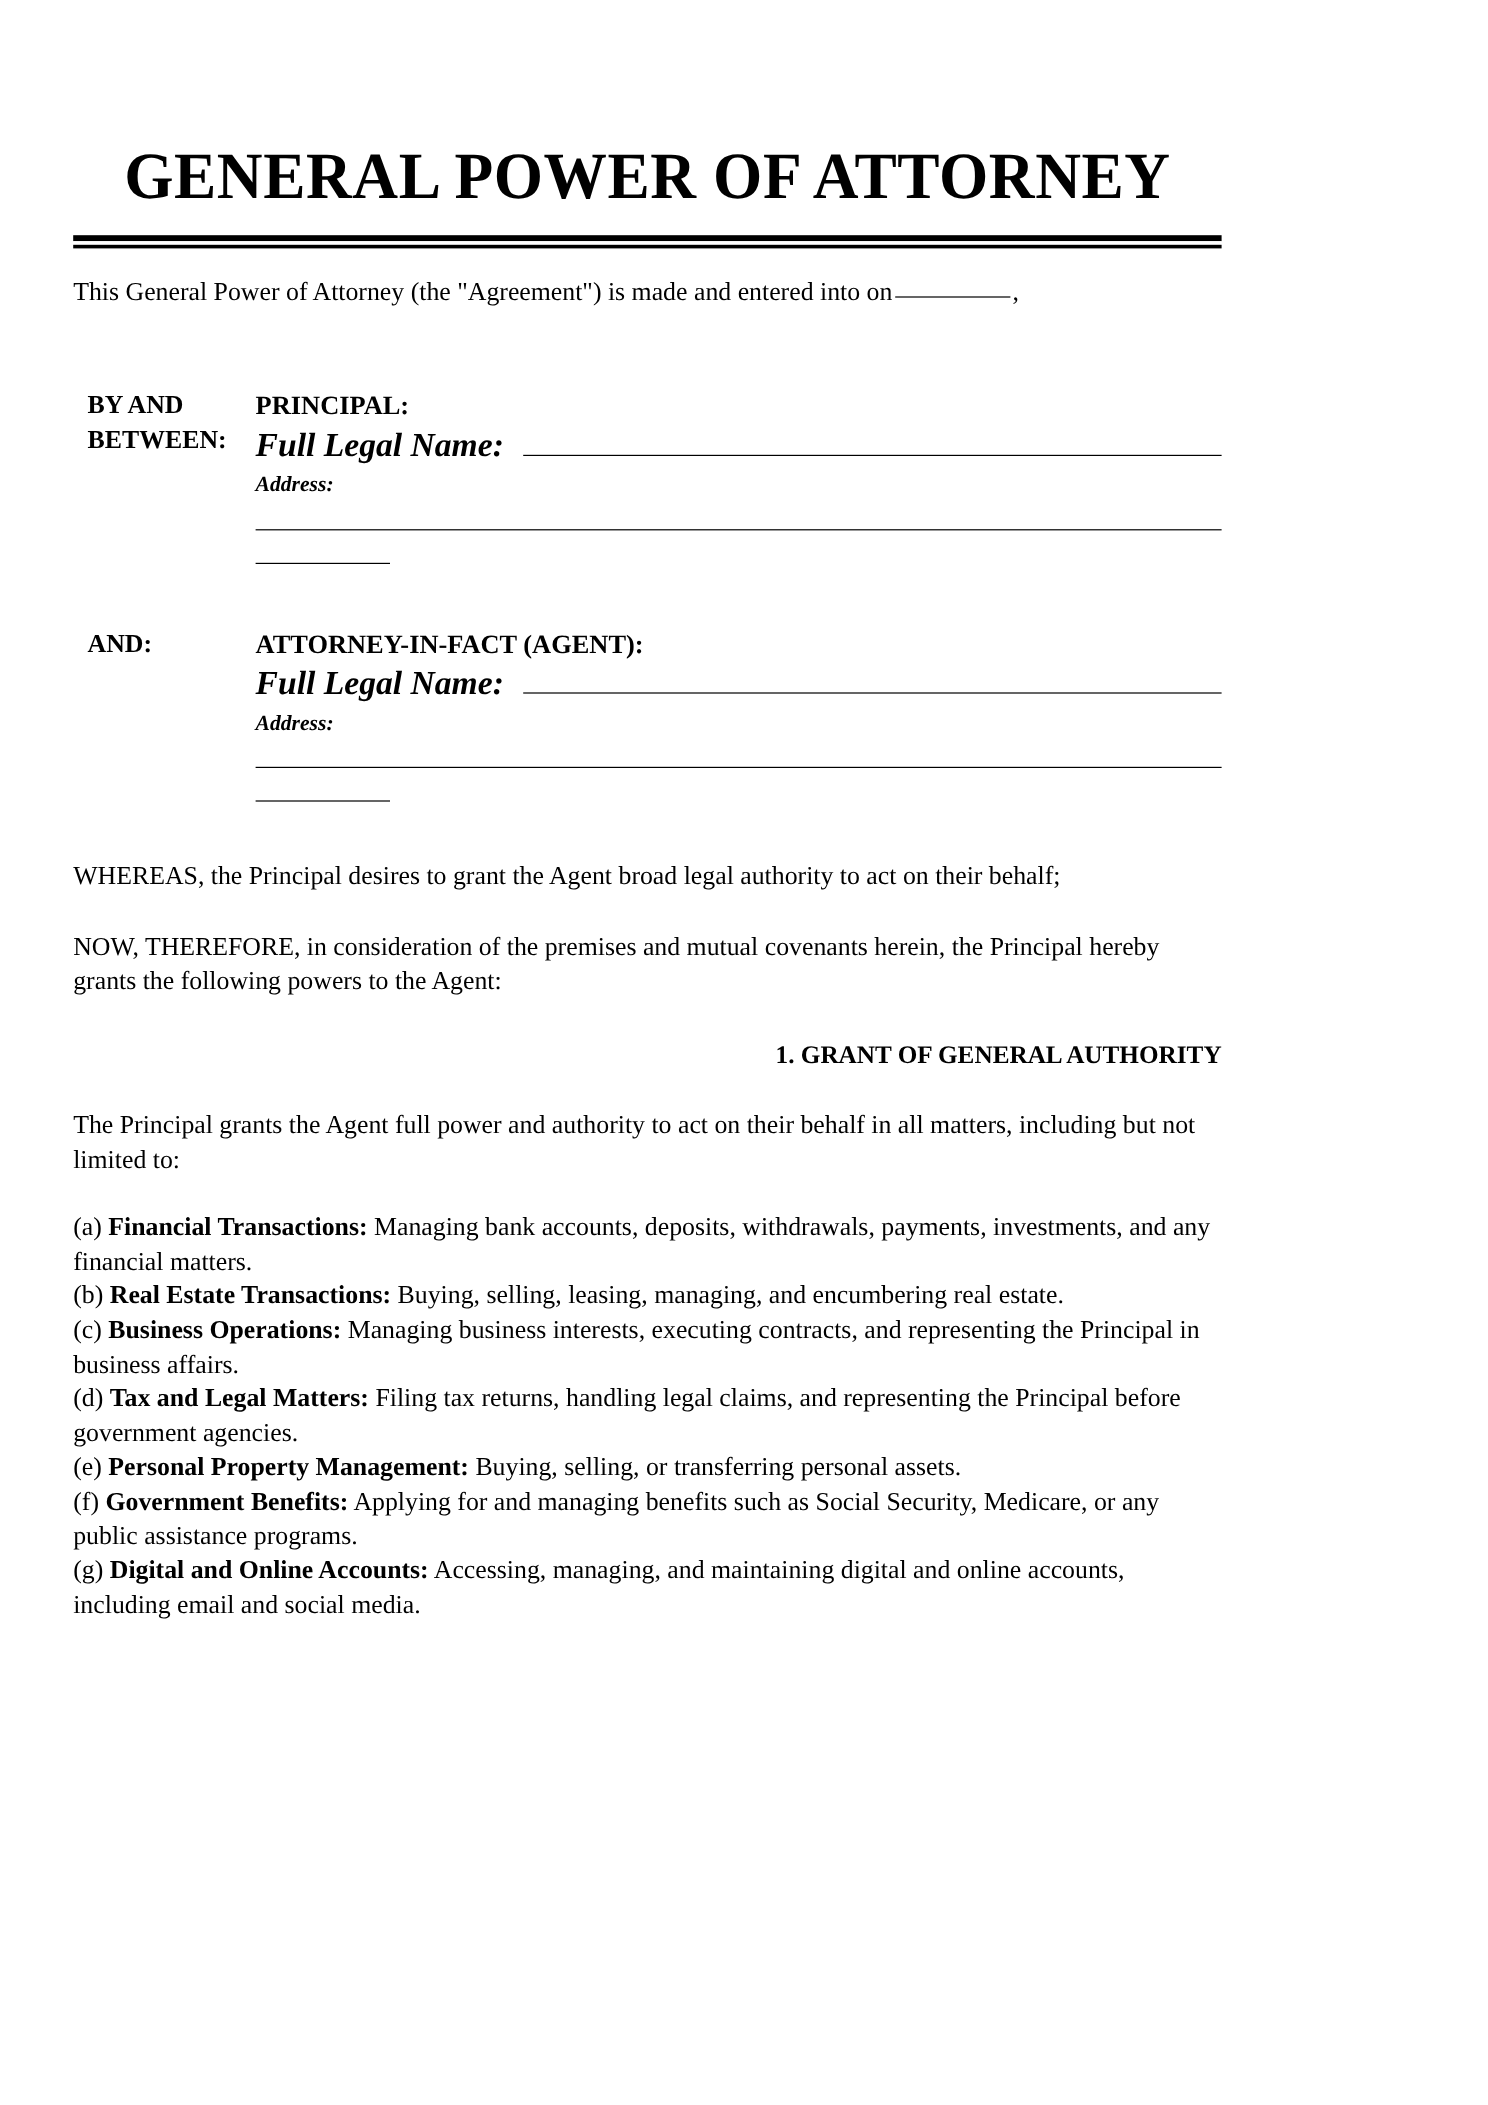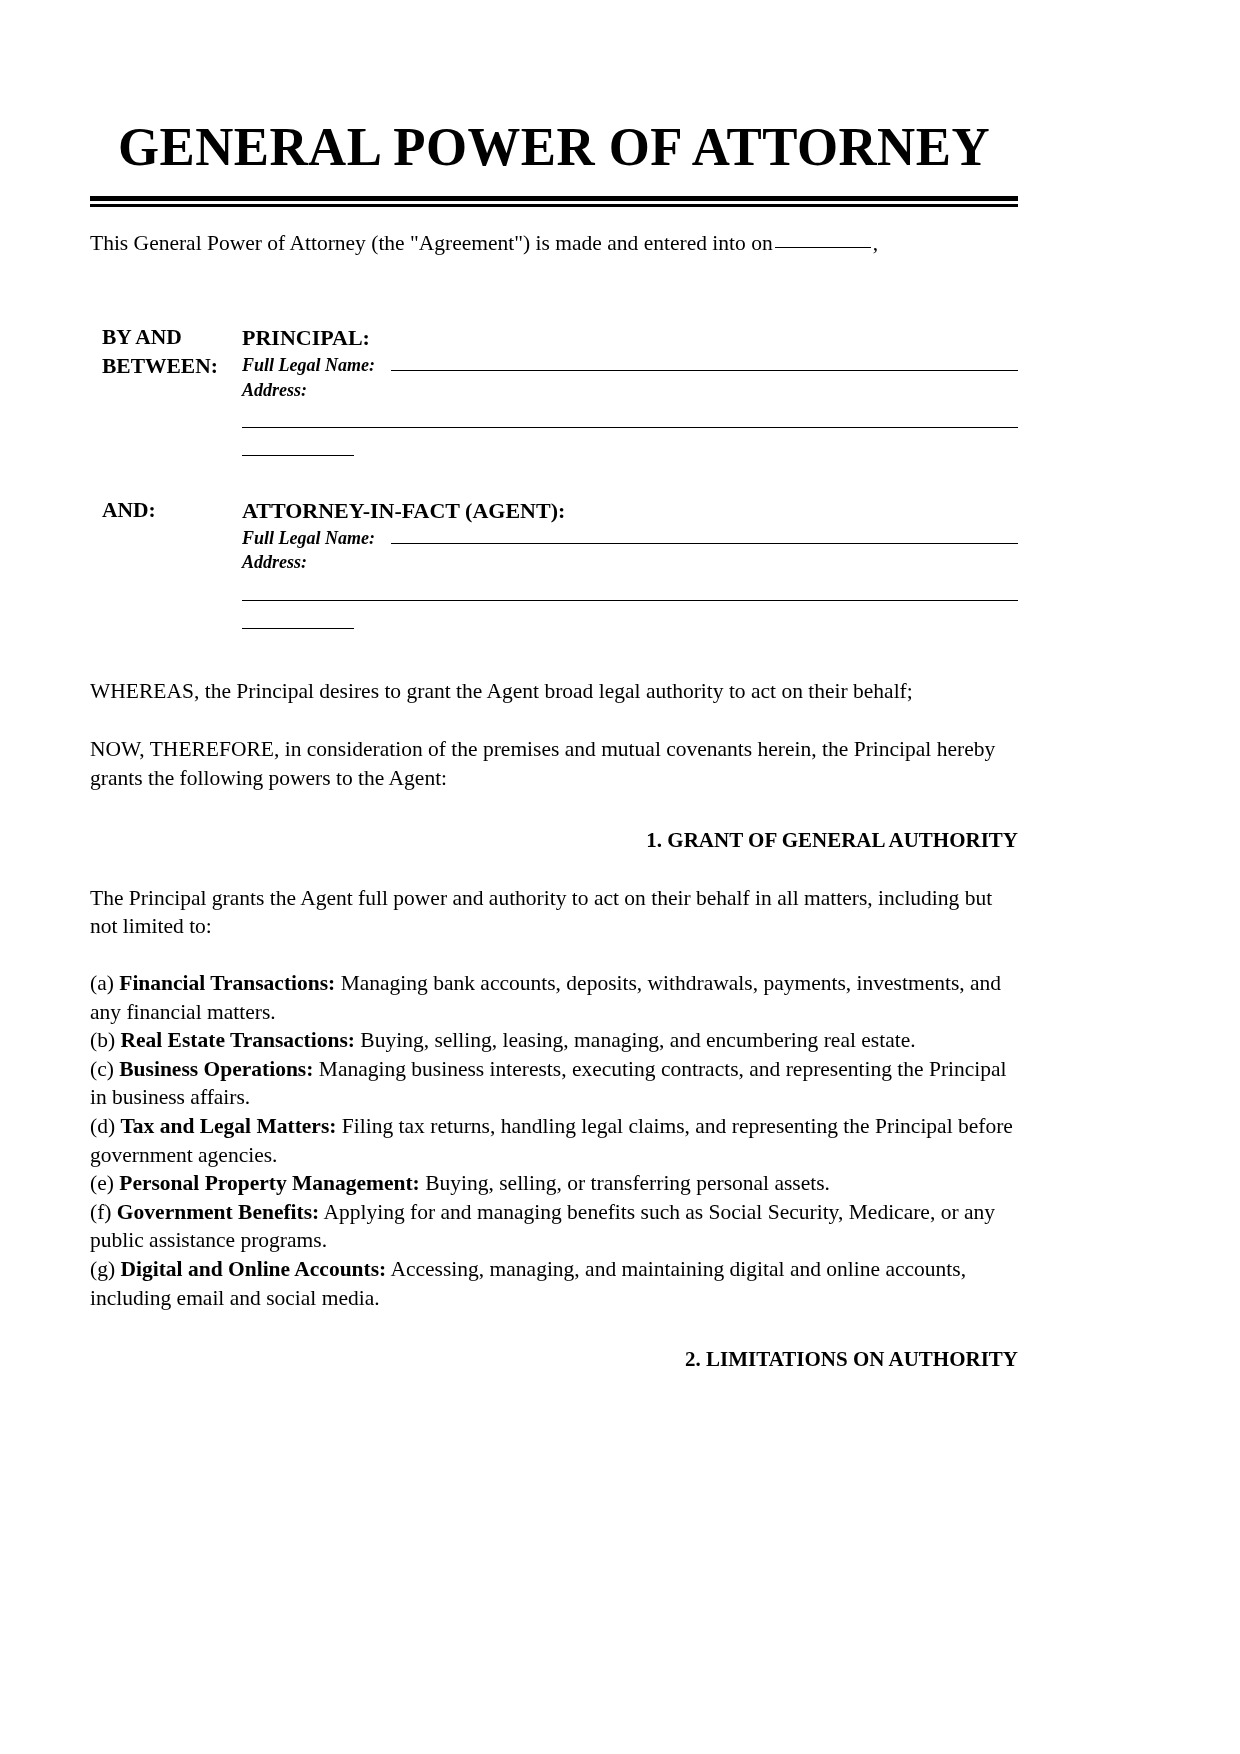--- a/index.html
+++ b/index.html
@@ -11,21 +11,21 @@
   body {
     font-family: "Liberation Serif", "DejaVu Serif", serif;
     color: #000000;
   }
   .page {
     position: relative;
     width: 1240px;
     height: 1382px;
     background: #ffffff;
     box-sizing: border-box;
-    padding: 118px 222px 0 90px;
+    padding: 118px 222px 0 61px;
     overflow: hidden;
   }
   .doc-title {
     font-family: "Liberation Serif", "DejaVu Serif", serif;
     font-weight: bold;
     font-size: 55px;
     line-height: 1.05;
     letter-spacing: 0.5px;
     text-align: center;
     margin: 0;
@@ -62,21 +62,21 @@
     vertical-align: 2px;
     margin: 0 2px;
   }
 
   
   .party-block {
     display: flex;
     align-items: flex-start;
     margin-top: 66px;
   }
-  .party-block.second { margin-top: 40px; }
+  .party-block.second { margin-top: 52px; }
   .party-role {
     flex: 0 0 152px;
     font-weight: bold;
     font-size: 21.5px;
     line-height: 1.36;
     padding-left: 12px;
     box-sizing: border-box;
   }
   .party-body {
     flex: 1 1 auto;
@@ -84,21 +84,21 @@
   }
   .party-heading {
     font-weight: bold;
     font-size: 22px;
     line-height: 1.36;
     margin: 0;
   }
   .field-row {
     display: flex;
     align-items: baseline;
-    font-size: 18px;
+    font-size: 28px;
     line-height: 1.36;
   }
   .field-label {
     font-style: italic;
     font-weight: bold;
     white-space: nowrap;
   }
   .field-rule {
     flex: 1 1 auto;
     border-bottom: 1.6px solid #000;

